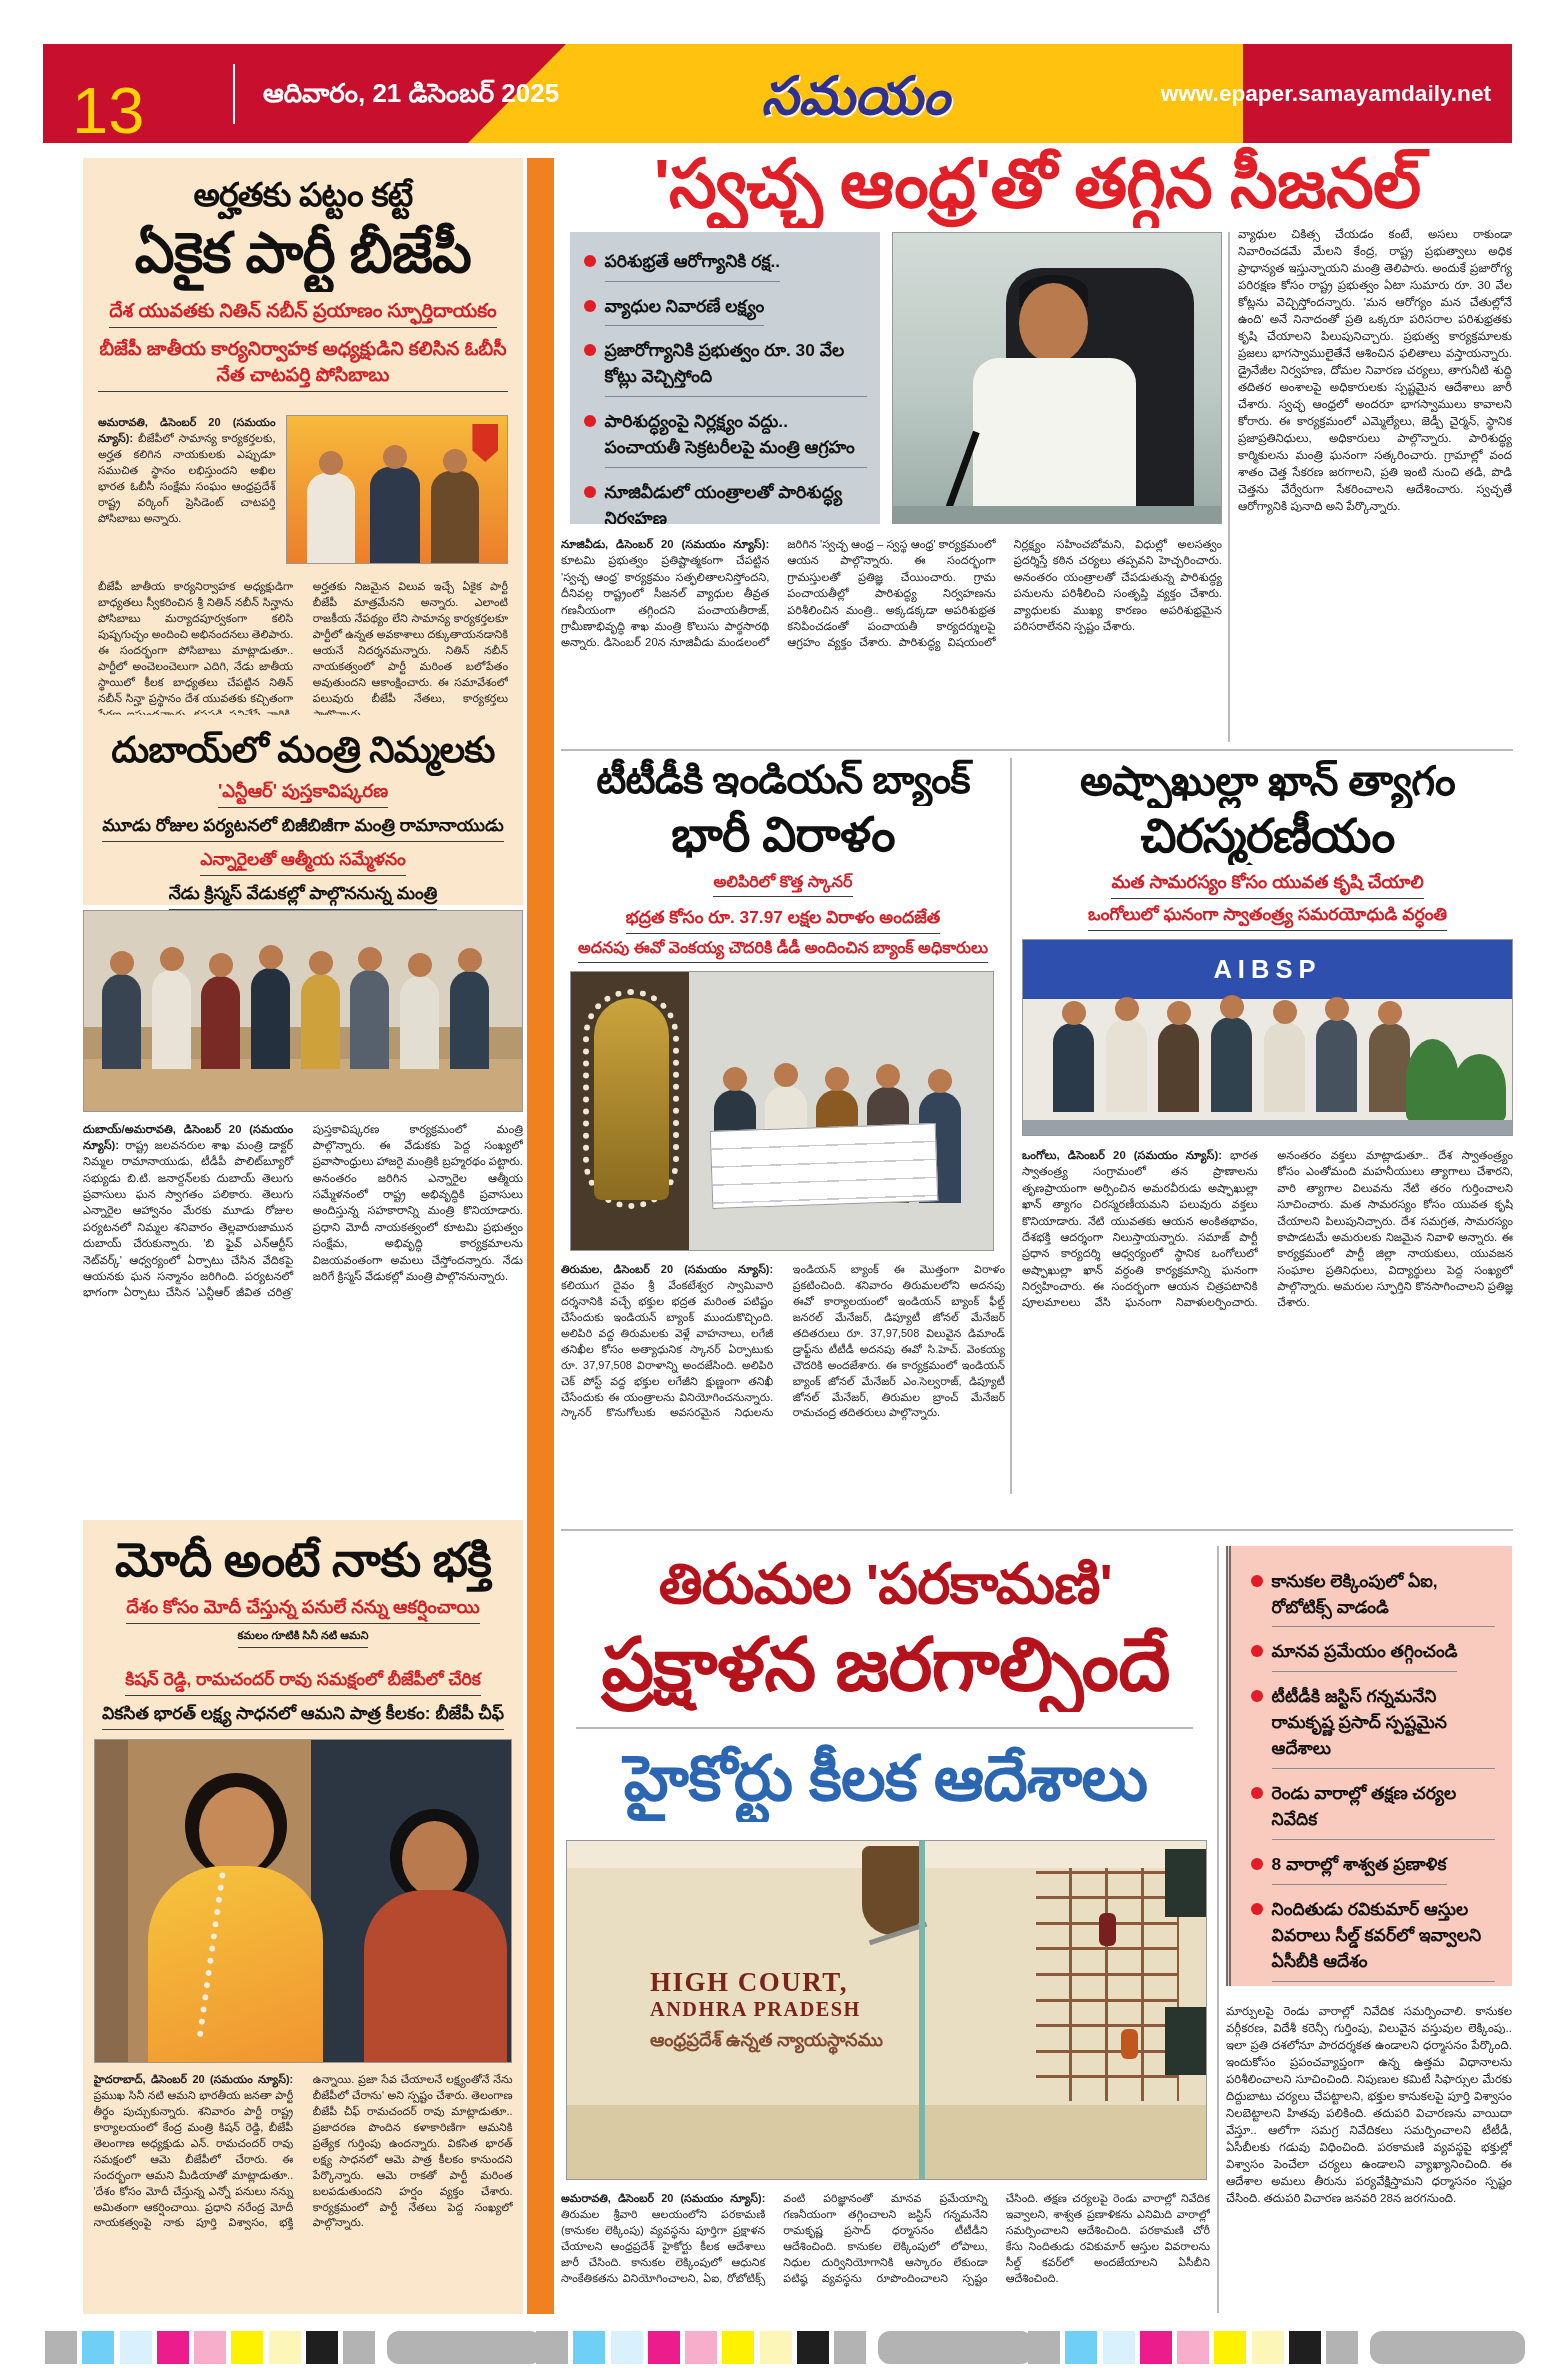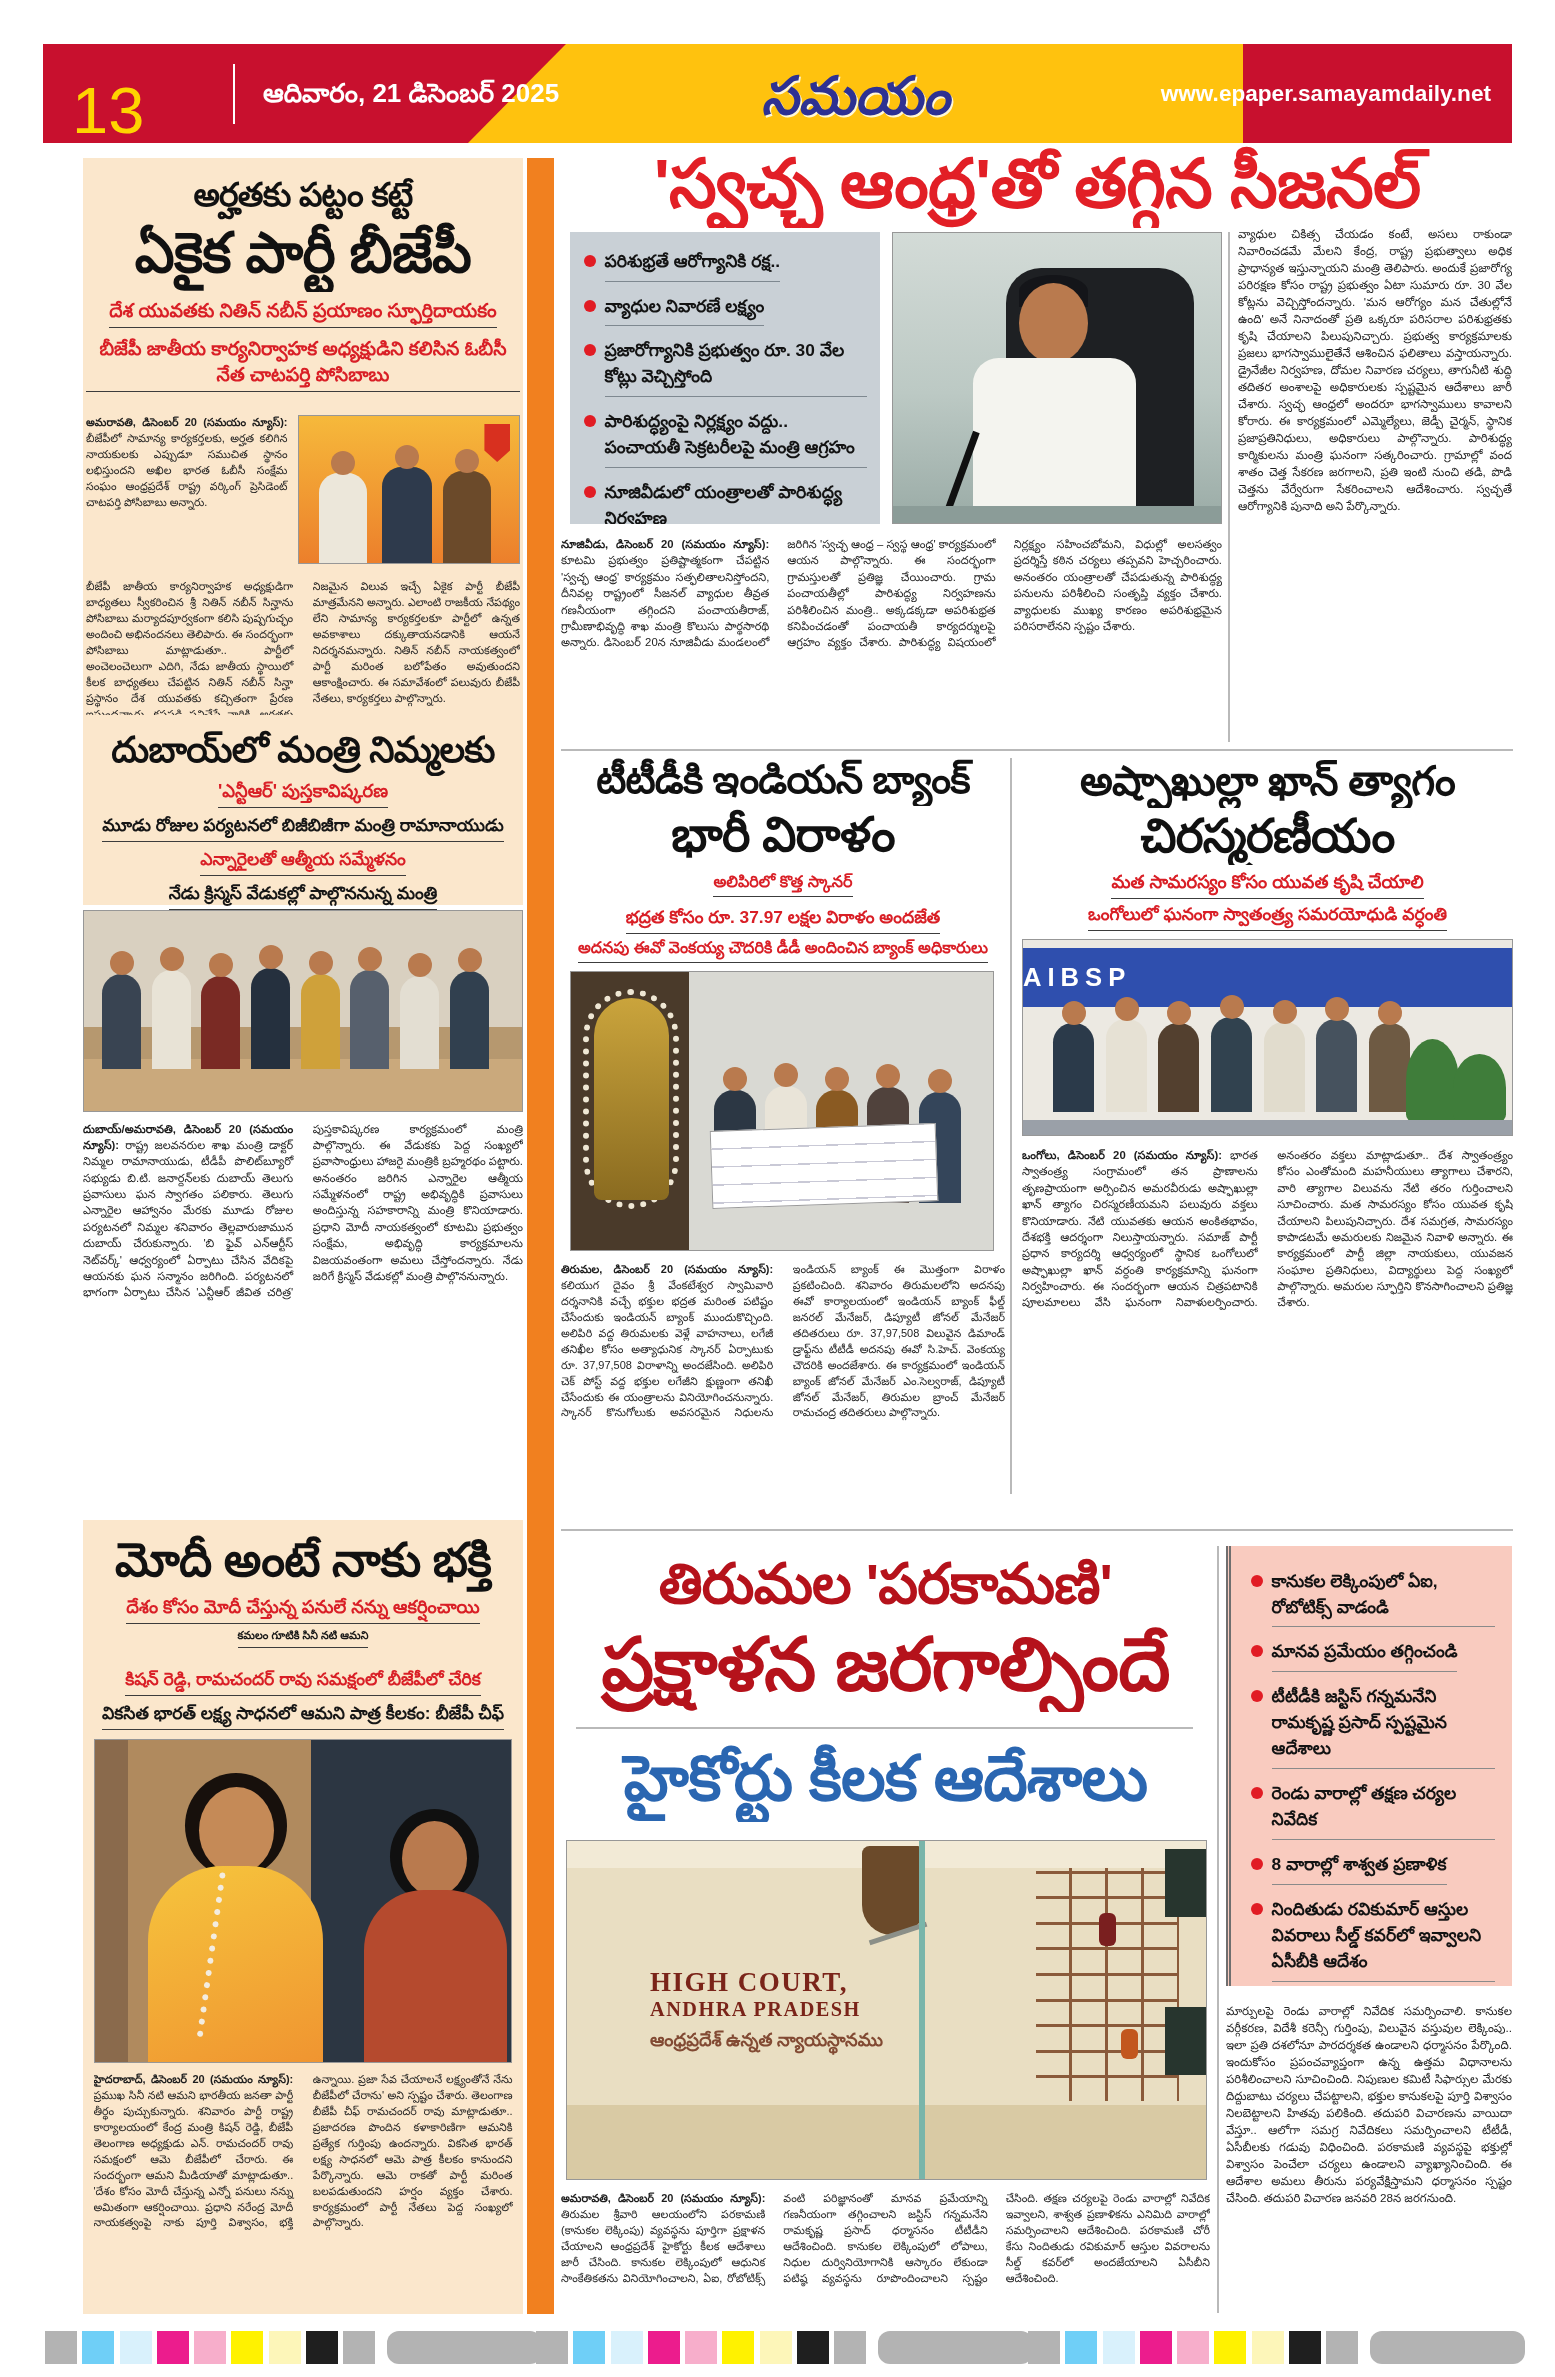--- a/index.html
+++ b/index.html
@@ -58,22 +58,22 @@
   #ph-dub{background:linear-gradient(180deg,#d9d0c0 0 58%,#b6986f 58% 74%,#caa97c 74%)}
   
   #ph-chq{background:linear-gradient(90deg,#4a3a2a 0 28%,#d9d9d3 28%)}
   #ph-chq .deity{position:absolute;left:22.6px;top:25.6px;width:75px;height:202px;
     background:linear-gradient(#caa43c,#8a6b20);border-radius:38px 38px 7.5px 7.5px}
   #ph-chq .garl{position:absolute;left:12px;top:16.6px;width:96px;height:220px;border:6px dotted #efe7d4;border-radius:48px}
   #ph-chq .chequ{position:absolute;left:140px;top:155px;width:226px;height:78px;background:#fff;border:1.5px solid #9a9a9a;
     transform:rotate(-2deg);background-image:repeating-linear-gradient(180deg,transparent 0 16.6px,#c9c9d6 16.6px 18px)}
   
   #ph-aib{background:#ece9e2}
-  #ph-aib .ban{position:absolute;left:0;top:8px;width:100%;height:59px;background:#2F4FAE;color:#fff;
-    font-weight:bold;font-size:25.6px;line-height:59px;letter-spacing:6px}
+  #ph-aib .ban{position:absolute;left:0;top:0;width:100%;height:59px;background:#2F4FAE;color:#fff;
+    font-weight:bold;font-size:25.6px;line-height:59px;text-align:center;letter-spacing:6px}
   #ph-aib .plant{position:absolute;width:53px;height:83px;background:#3f7d3a;border-radius:50% 50% 7.5px 7.5px;bottom:13.5px}
   #ph-aib .floor{position:absolute;left:0;bottom:0;width:100%;height:15px;background:#9aa0a8}
   
   #ph-ama{background:linear-gradient(90deg,#8a6a4c 0 8%,#b08a5e 8% 52%,#2c3642 52%)}
   #ph-ama .hair1{position:absolute;left:90px;top:33px;width:102px;height:105px;background:#17100c;border-radius:50%}
   #ph-ama .head1{position:absolute;left:104px;top:47px;width:75px;height:87px;background:#c58a57;border-radius:50%}
   #ph-ama .sari1{position:absolute;left:53px;top:126px;width:175px;height:226px;
     background:linear-gradient(160deg,#f6c53d,#ef8f2f);border-radius:75px 75px 0 0}
   #ph-ama .garl1{position:absolute;left:113px;top:135px;width:53px;height:166px;border-left:6.8px dotted #f3ecdf;transform:rotate(8deg)}
   #ph-ama .hair2{position:absolute;left:295px;top:69px;width:89px;height:95px;background:#101010;border-radius:50%}
@@ -113,21 +113,21 @@
 
   <div id="hdr">
     <div id="hdr-yellow"></div>
     <div id="pgnum">13</div>
     <div id="hdr-div"></div>
     <div id="hdr-date">ఆదివారం, 21 డిసెంబర్ 2025</div>
     <div id="masthead">సమయం</div>
     <div id="hdr-url">www.epaper.samayamdaily.net</div>
   </div>
 
-  <section class="abs cream" style="left:83px;top:158px;width:440px;height:557px;padding:18px 3px">
+  <section class="abs cream" style="left:83px;top:158px;width:440px;height:557px;padding:18px 15px">
     <div class="hl" style="font-size:33px;height:44px">అర్హతకు పట్టం కట్టే</div>
     <div class="hl" style="font-size:56px;height:72px">ఏకైక పార్టీ బీజేపీ</div>
     <div class="sub red" style="font-size:19px;margin-top:6px">
       <span class="in">దేశ యువతకు నితిన్ నబీన్ ప్రయాణం స్ఫూర్తిదాయకం</span></div>
     <div class="sub red" style="font-size:19px;margin-top:7.5px;height:72px">
       <span class="in">బీజేపీ జాతీయ కార్యనిర్వాహక అధ్యక్షుడిని కలిసిన ఓబీసీ నేత చాటపర్తి పోసిబాబు</span></div>
     <div style="display:flex;gap:10.5px;margin-top:7.5px;height:155px">
       <p class="body-txt" style="flex:1;font-size:11px">
         <b class="dl">అమరావతి, డిసెంబర్ 20 (సమయం న్యూస్):</b> <span>బీజేపీలో సామాన్య కార్యకర్తలకు, అర్హత కలిగిన నాయకులకు ఎప్పుడూ సముచిత స్థానం లభిస్తుందని అఖిల భారత ఓబీసీ సంక్షేమ సంఘం ఆంధ్రప్రదేశ్ రాష్ట్ర వర్కింగ్ ప్రెసిడెంట్ చాటపర్తి పోసిబాబు అన్నారు.</span></p>
       <div class="photo" id="ph-bjp" style="position:relative;flex:0 0 222px;height:149px">

